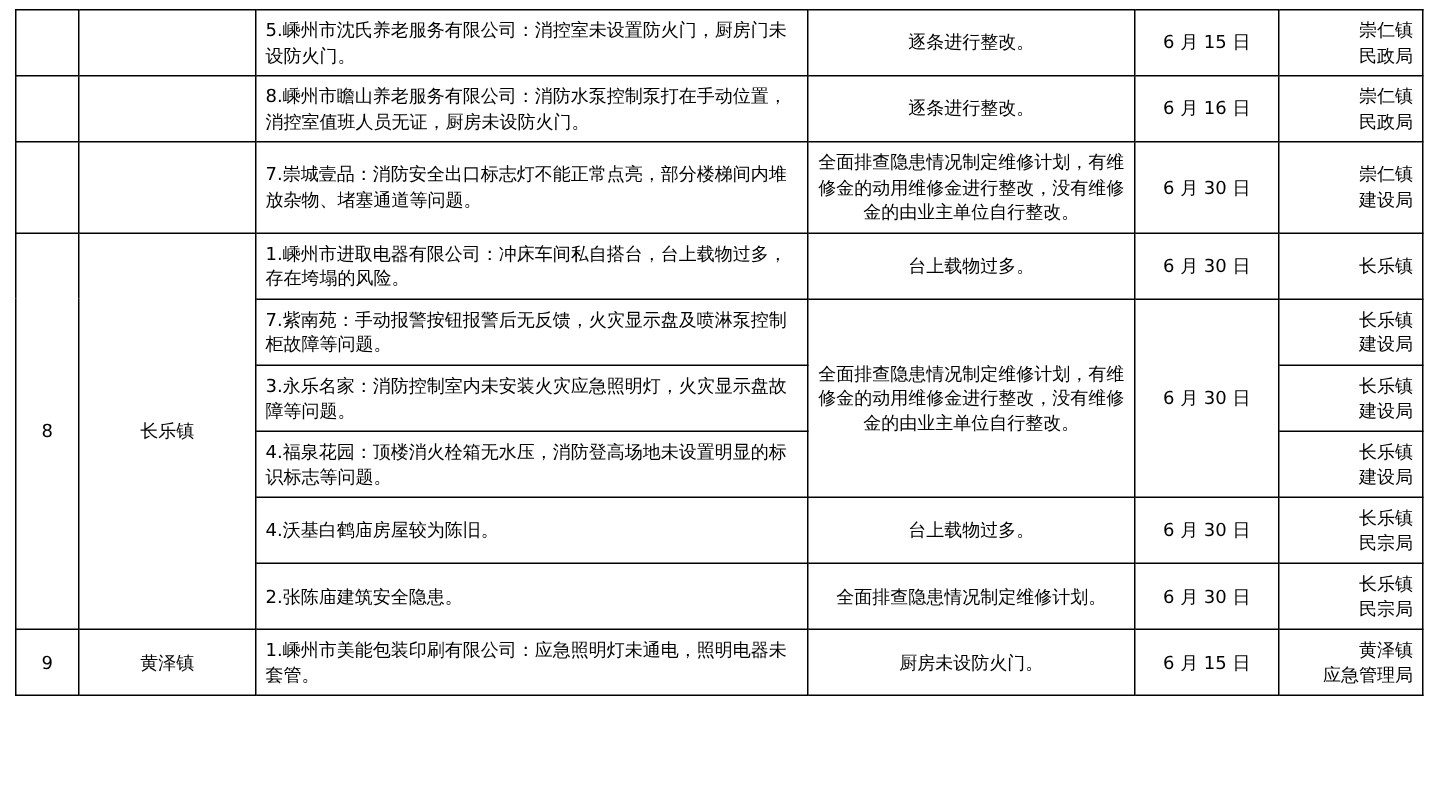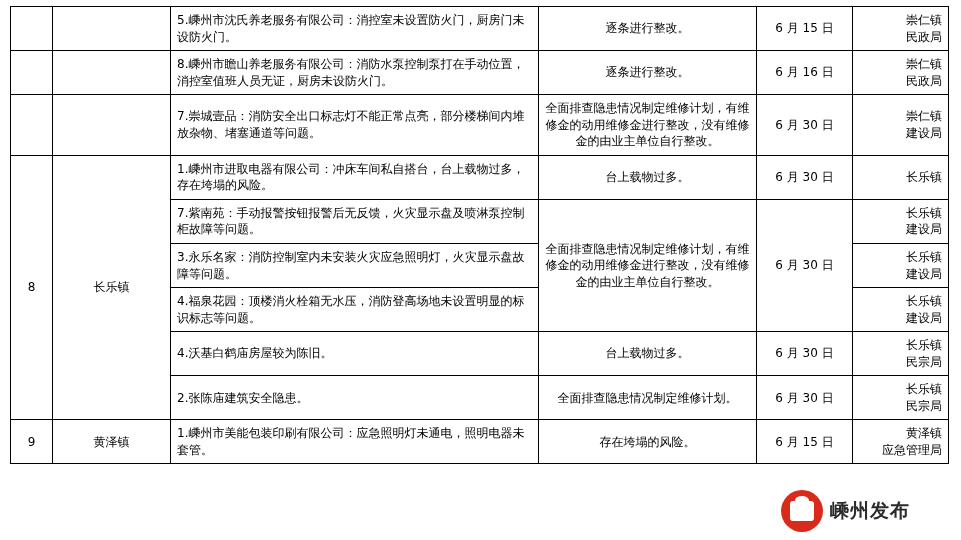--- a/index.html
+++ b/index.html
@@ -202,31 +202,25 @@
         <td class="c-dept">
           <span class="dept-line">长乐镇</span>
           <span class="dept-line">民宗局</span>
         </td>
       </tr>
 
       <tr>
         <td class="c-idx">9</td>
         <td class="c-town">黄泽镇</td>
         <td class="c-item">1.嵊州市美能包装印刷有限公司：应急照明灯未通电，照明电器未套管。</td>
-        <td class="c-meas">存在垮塌的风险。</td>
+        <td class="c-meas">厨房未设防火门。</td>
         <td class="c-date nowrap-center">6 月 15 日</td>
         <td class="c-dept">
           <span class="dept-line">黄泽镇</span>
           <span class="dept-line">应急管理局</span>
         </td>
       </tr>
 
     </tbody>
   </table>
 
-  <div class="stamp">
-    <div class="badge"></div>
-    <div>
-      <div class="stamp-text">嵊州发布</div>
-    </div>
-  </div>
 
 </div>
 
 </body></html>

